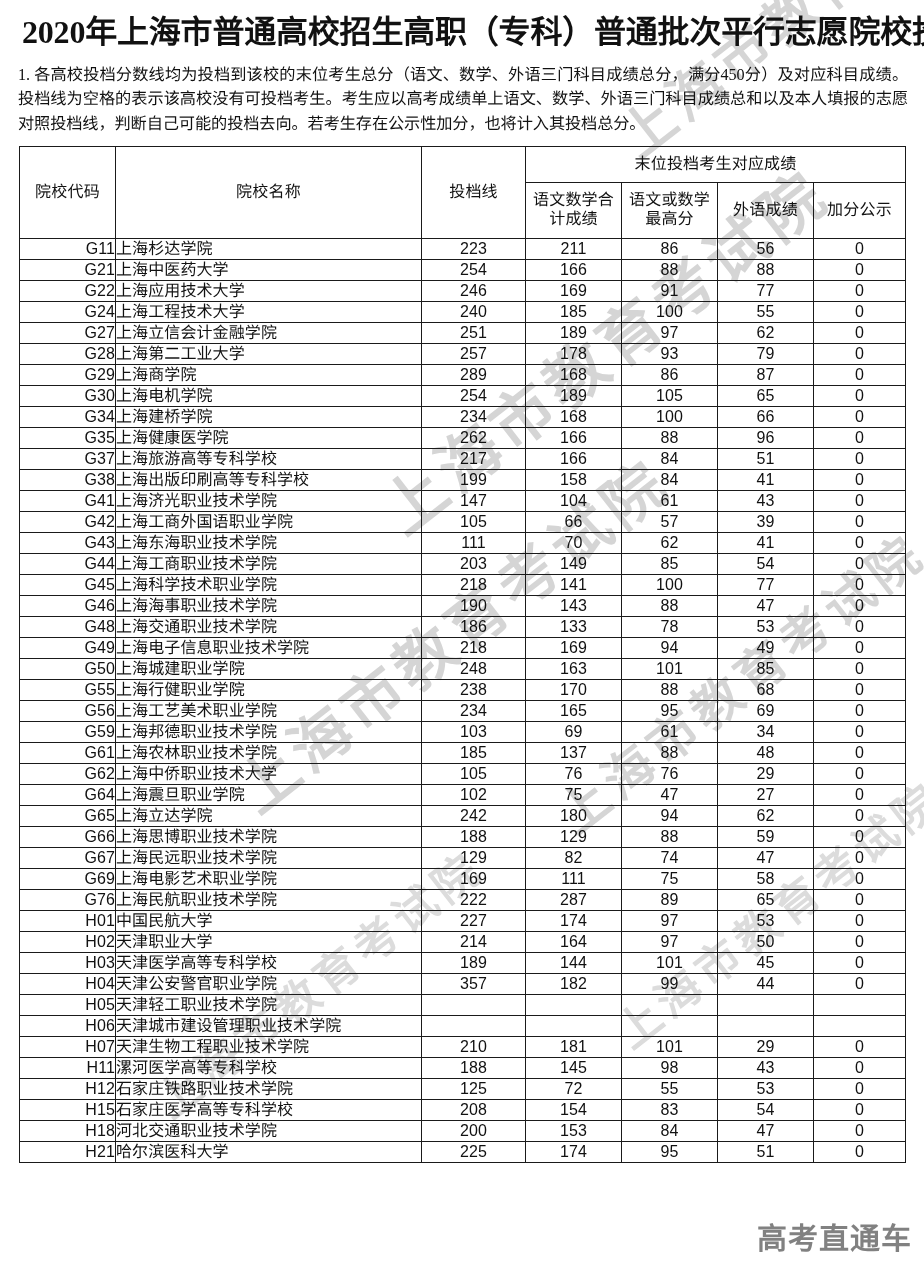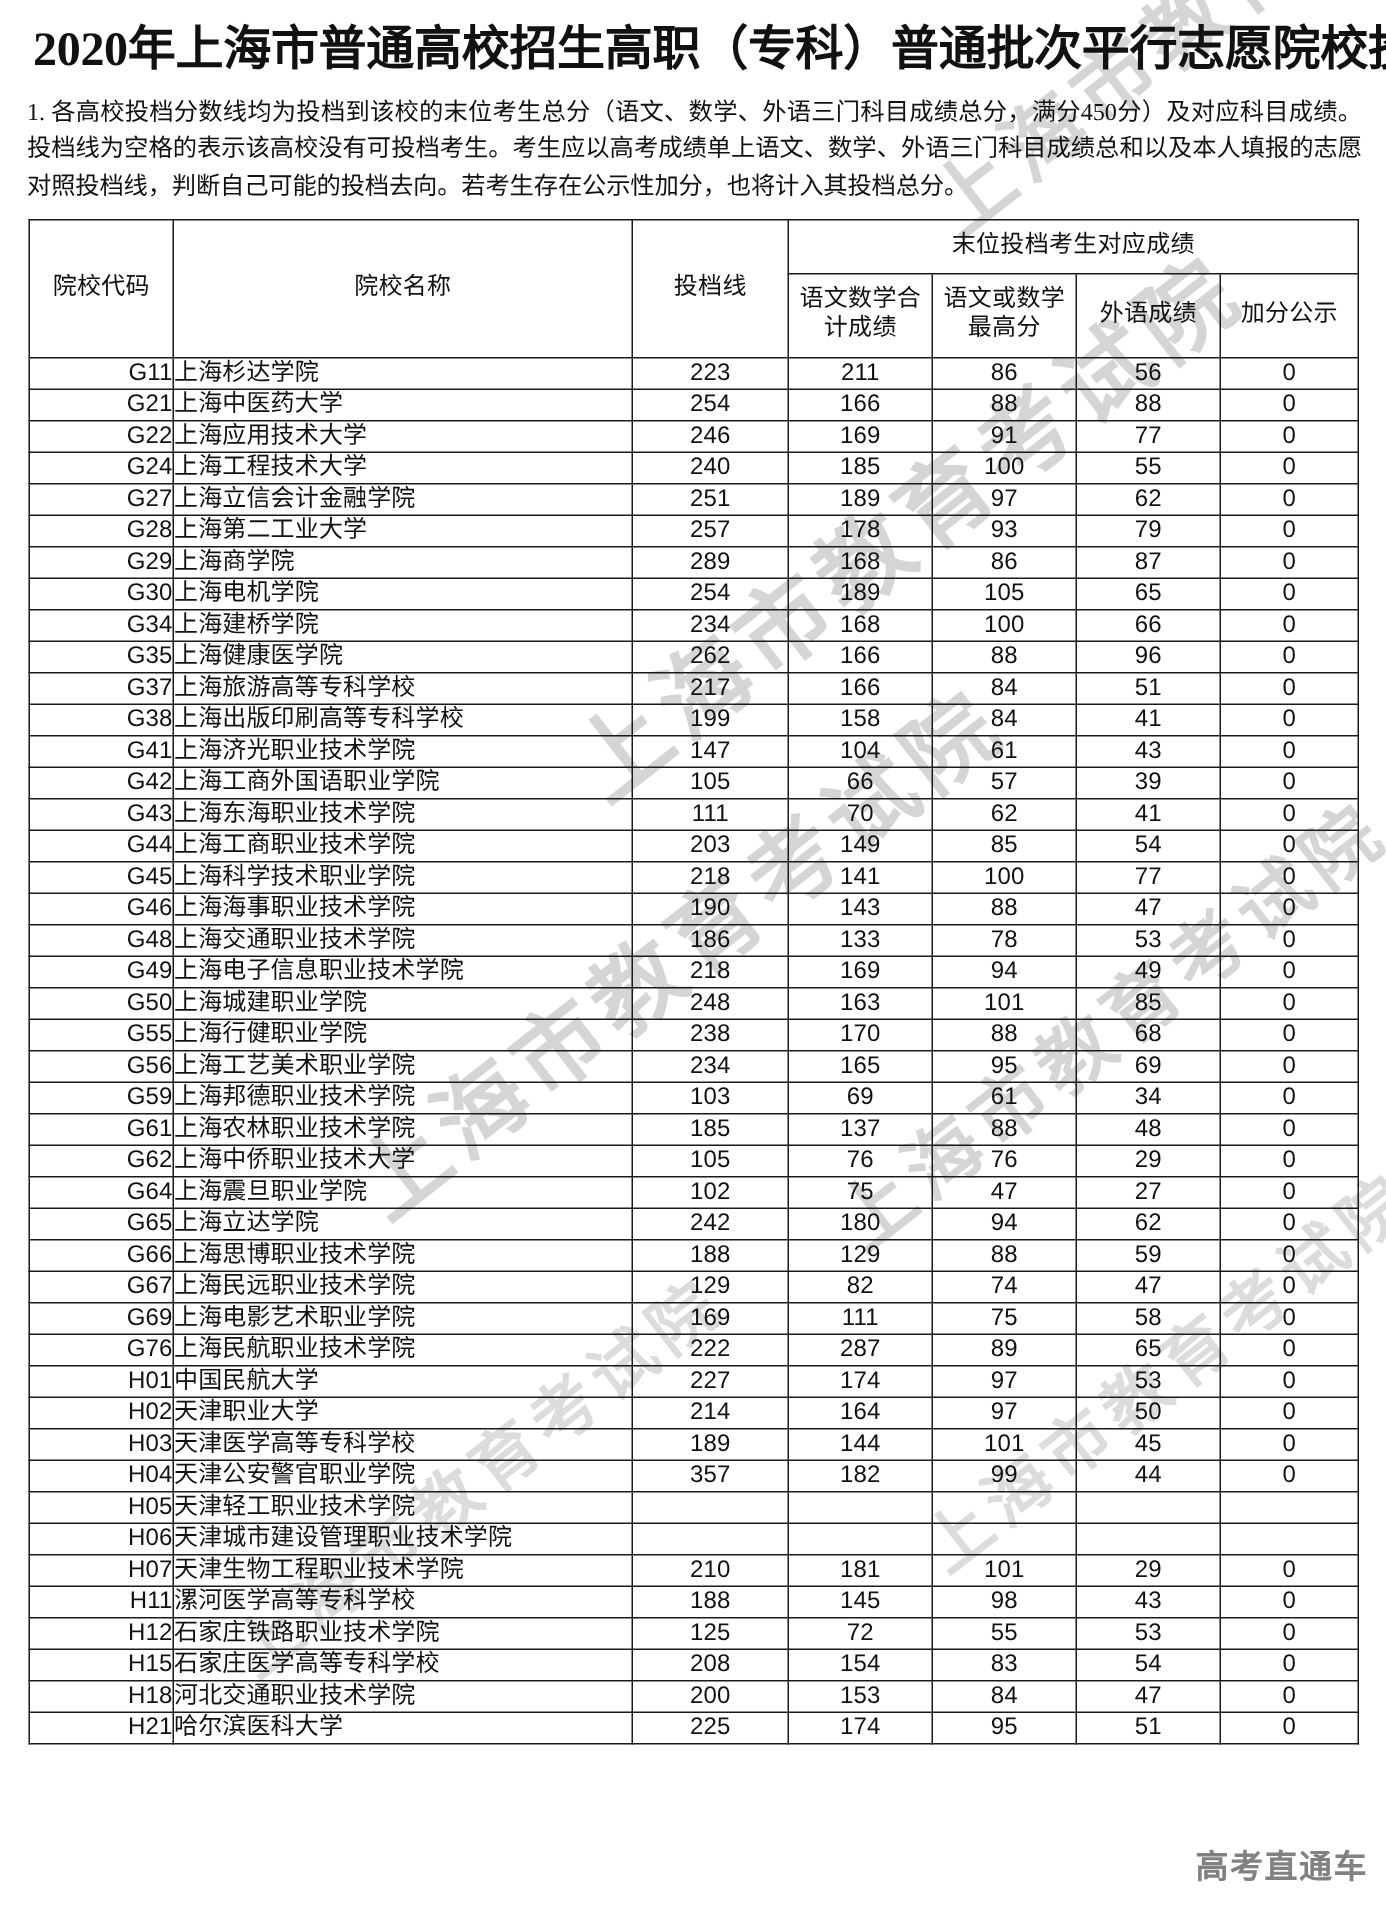--- a/index.html
+++ b/index.html
@@ -46,21 +46,21 @@
   .wm-b { left: 360px; top: 480px; font-size: 62px; transform: rotate(-38deg); }
   .wm-c { left: 215px; top: 760px; font-size: 60px; transform: rotate(-38deg); }
   .wm-d { left: 540px; top: 790px; font-size: 50px; transform: rotate(-38deg); }
   .wm-e { left: 600px; top: 1010px; font-size: 44px; transform: rotate(-38deg); opacity:.85;}
   .wm-f { left: 140px; top: 1080px; font-size: 44px; transform: rotate(-38deg); opacity:.85;}
 
   .wm-brand {
     position: absolute;
     right: 12px;
     bottom: 27px;
-    font-size: 22px;
+    font-size: 30px;
     font-weight: 700;
     letter-spacing: 1px;
     color: rgba(80,80,80,0.72);
     font-family: "Liberation Sans", sans-serif;
     z-index: 9;
     white-space: nowrap;
   }
 
   
   .doc-title {

